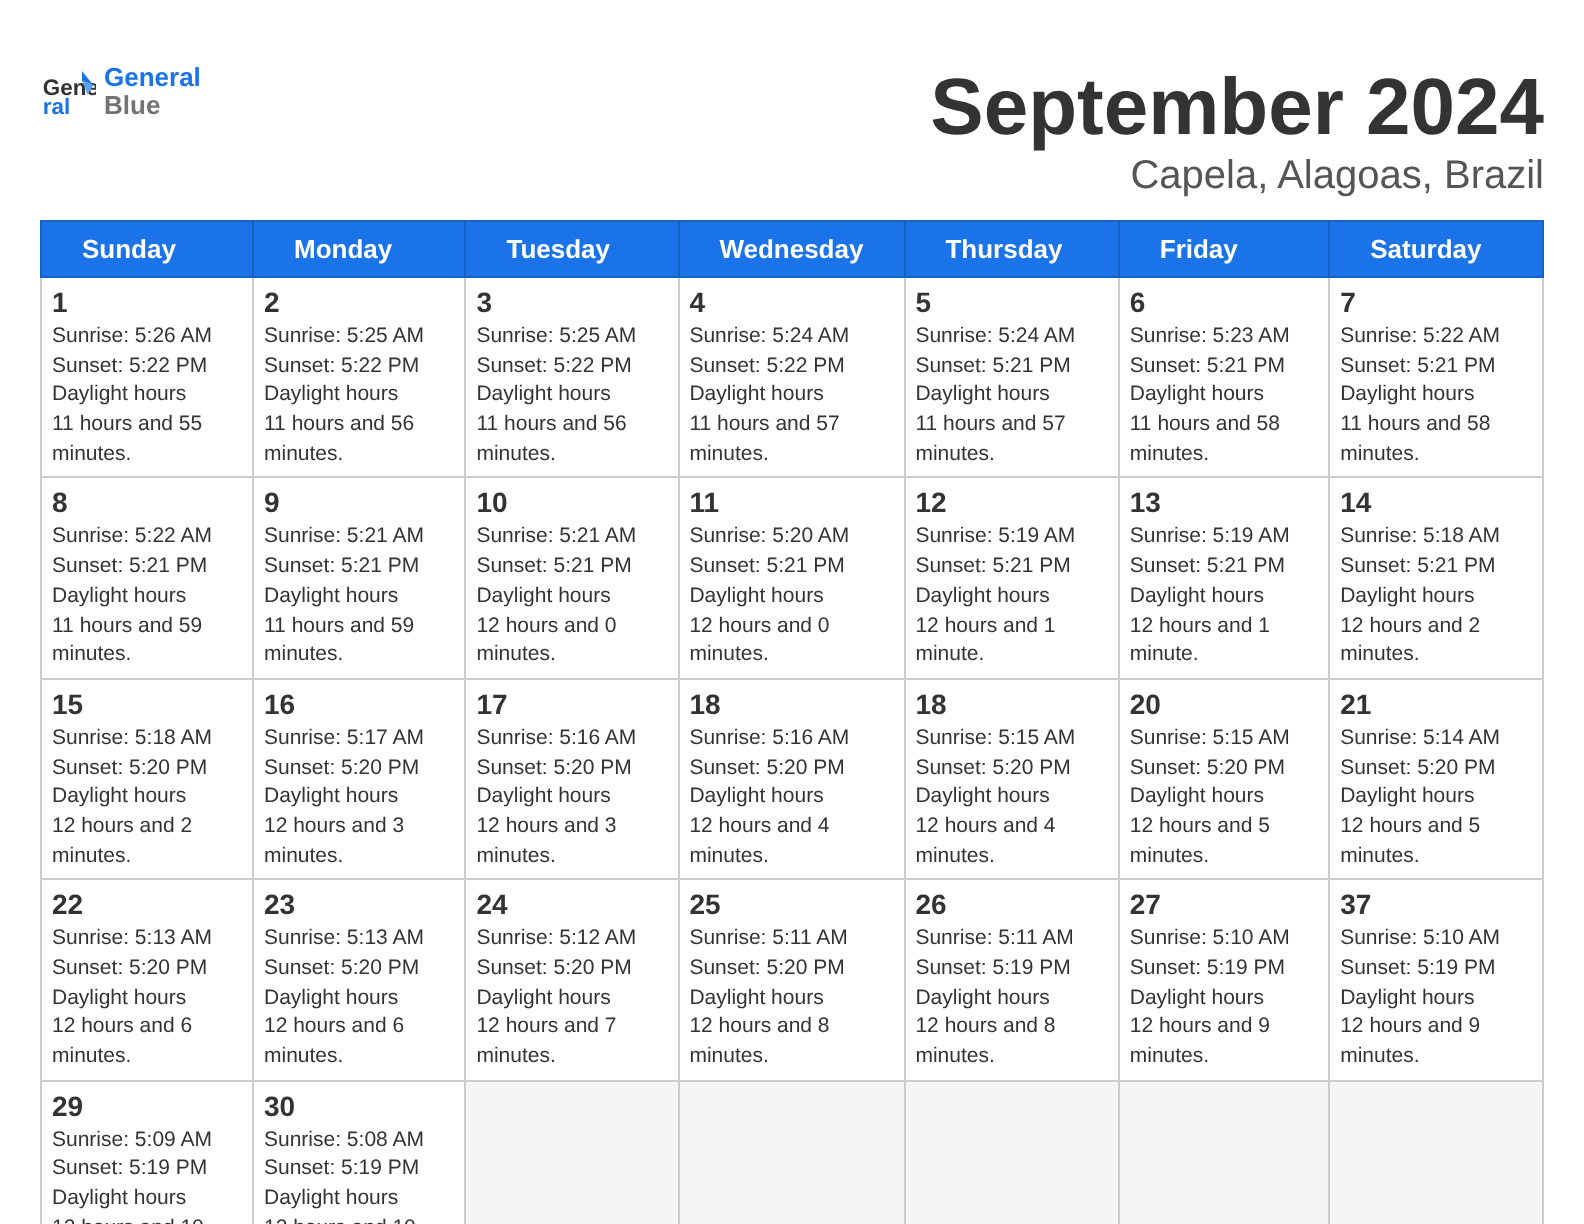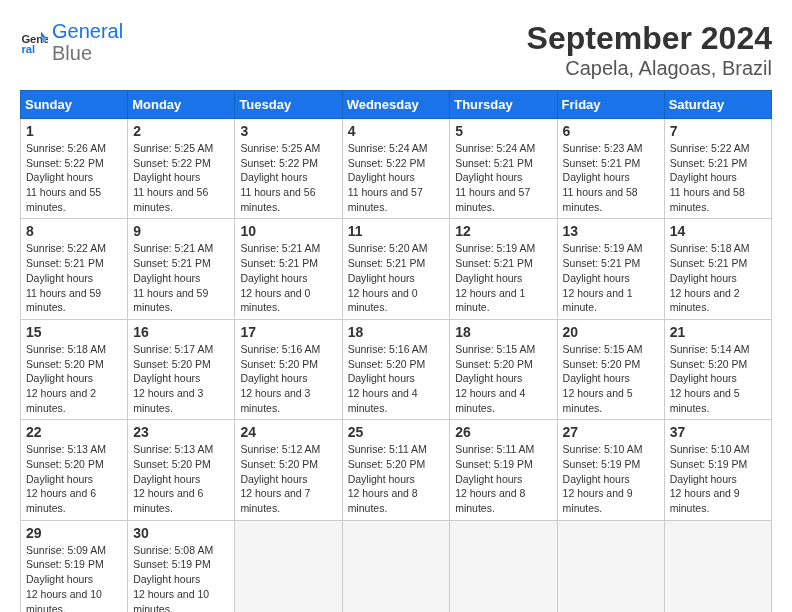--- a/index.html
+++ b/index.html
@@ -8,60 +8,61 @@
       background: #fff;
       width: 792px;
       min-height: 612px;
       padding: 20px;
     }
     .header {
       display: flex;
       justify-content: space-between;
       align-items: flex-start;
       margin-bottom: 10px;
+      margin-top: 12px;
     }
     .logo {
       display: flex;
       align-items: center;
       gap: 4px;
     }
     .logo-text {
-      font-size: 20px;
-      font-weight: normal;
+      font-size: 13px;
+      font-weight: bold;
       color: #333;
       line-height: 1.1;
     }
     .logo-text span {
       color: #1a73e8;
     }
     .logo-icon {
       width: 28px;
       height: 28px;
     }
     .title-block {
       text-align: right;
     }
     .month-title {
-      font-size: 32px;
+      font-size: 40px;
       font-weight: bold;
       color: #333;
     }
     .location {
       font-size: 20px;
       color: #555;
     }
     .calendar {
       width: 100%;
       border-collapse: collapse;
       font-size: 11px;
     }
     .calendar th {
       background: #1a73e8;
       color: #fff;
-      padding: 6px 4px;
+      padding: 6px 20px;
       text-align: left;
       font-size: 13px;
       font-weight: bold;
       border: 1px solid #1565c0;
     }
     .calendar td {
       border: 1px solid #ccc;
       vertical-align: top;
       padding: 4px 5px;
       width: 108px;

